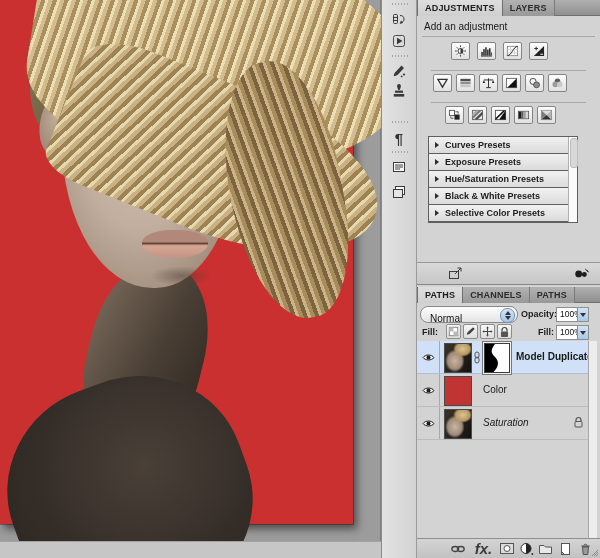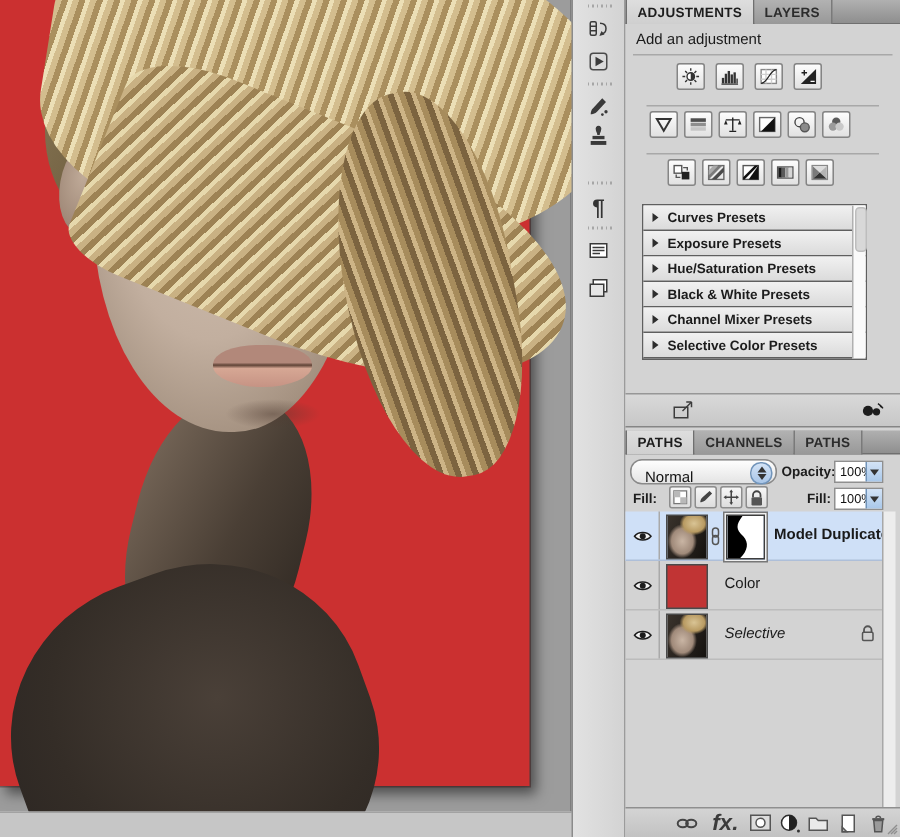--- a/index.html
+++ b/index.html
@@ -386,24 +386,20 @@
       <div class="preset-row">
           <span class="tri"></span>
           <b>Hue/Saturation Presets</b>
         </div>
       <div class="preset-row">
           <span class="tri"></span>
           <b>Black &amp; White Presets</b>
         </div>
       <div class="preset-row">
           <span class="tri"></span>
-          <b>Channel Mixer Presets</b>
-        </div>
-      <div class="preset-row">
-          <span class="tri"></span>
           <b>Selective Color Presets</b>
         </div>
       <div class="preset-scroll">
           <div class="preset-thumb"></div>
         </div>
     </div>
 
     <div class="adj-bottom">
       <div class="lb" style="left:30px;top:3px">
         <svg width="15" height="13" viewBox="0 0 15 13">
@@ -527,21 +523,21 @@
     </div>
 
     <div class="layer-row" style="top:407px">
       <div class="eye-cell">
         <svg width="13" height="9" viewBox="0 0 13 9">
             <path d="M1 4.5 C3.5 1.2 9.5 1.2 12 4.5 C9.5 7.8 3.5 7.8 1 4.5 Z" fill="#f2f2f2" stroke="#1c1c1c"></path>
             <circle cx="6.5" cy="4.5" r="2" fill="#1c1c1c"></circle>
           </svg>
       </div>
       <div class="thumb mini-photo"></div>
-      <span class="lname" style="left:66px;font-style:italic">Selective</span>
+      <span class="lname" style="left:66px;font-style:italic">Saturation</span>
       <svg class="ab" style="left:156px;top:9px" width="11" height="12" viewBox="0 0 11 12">
           <path d="M3 5.5 V4 a2.5 2.5 0 0 1 5 0 V5.5" fill="none" stroke="#555" stroke-width="1.2"></path>
           <rect x="2" y="5.5" width="7" height="5.5" rx="0.8" fill="none" stroke="#555"></rect>
         </svg>
     </div>
 
     <div class="layers-scroll"></div>
 
     <div class="lay-bottom">
       <div class="lb" style="left:32px">

